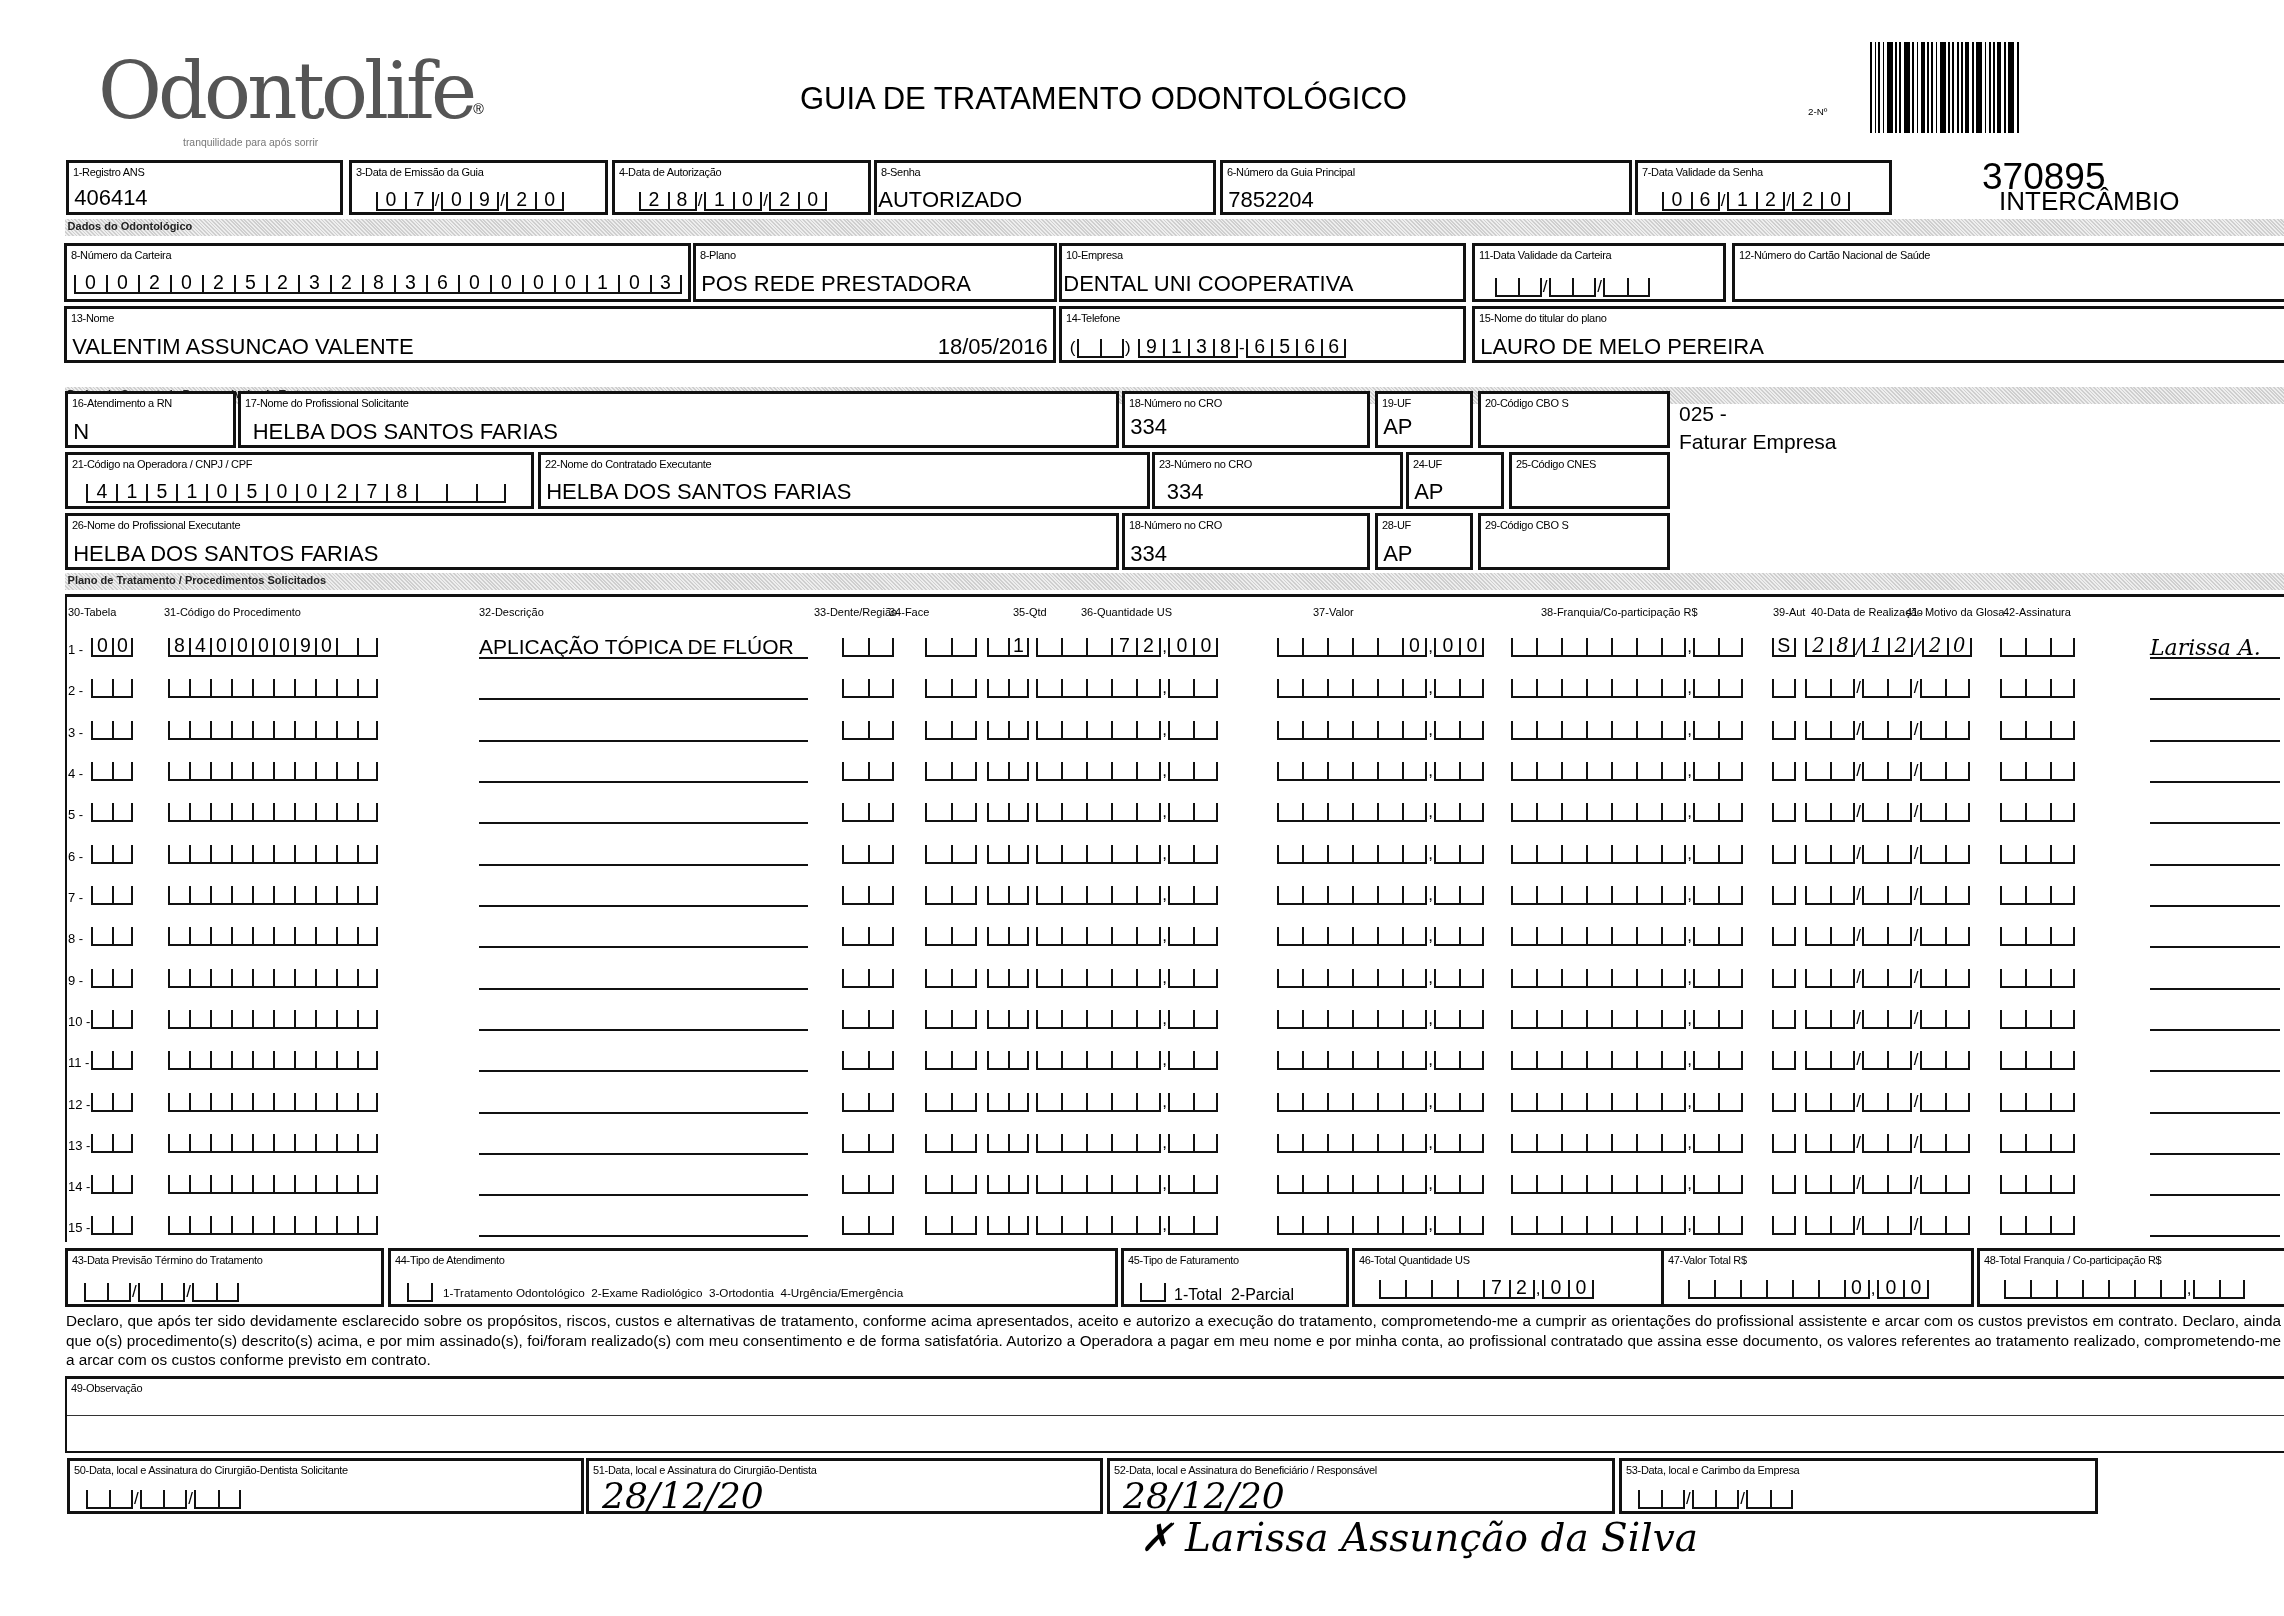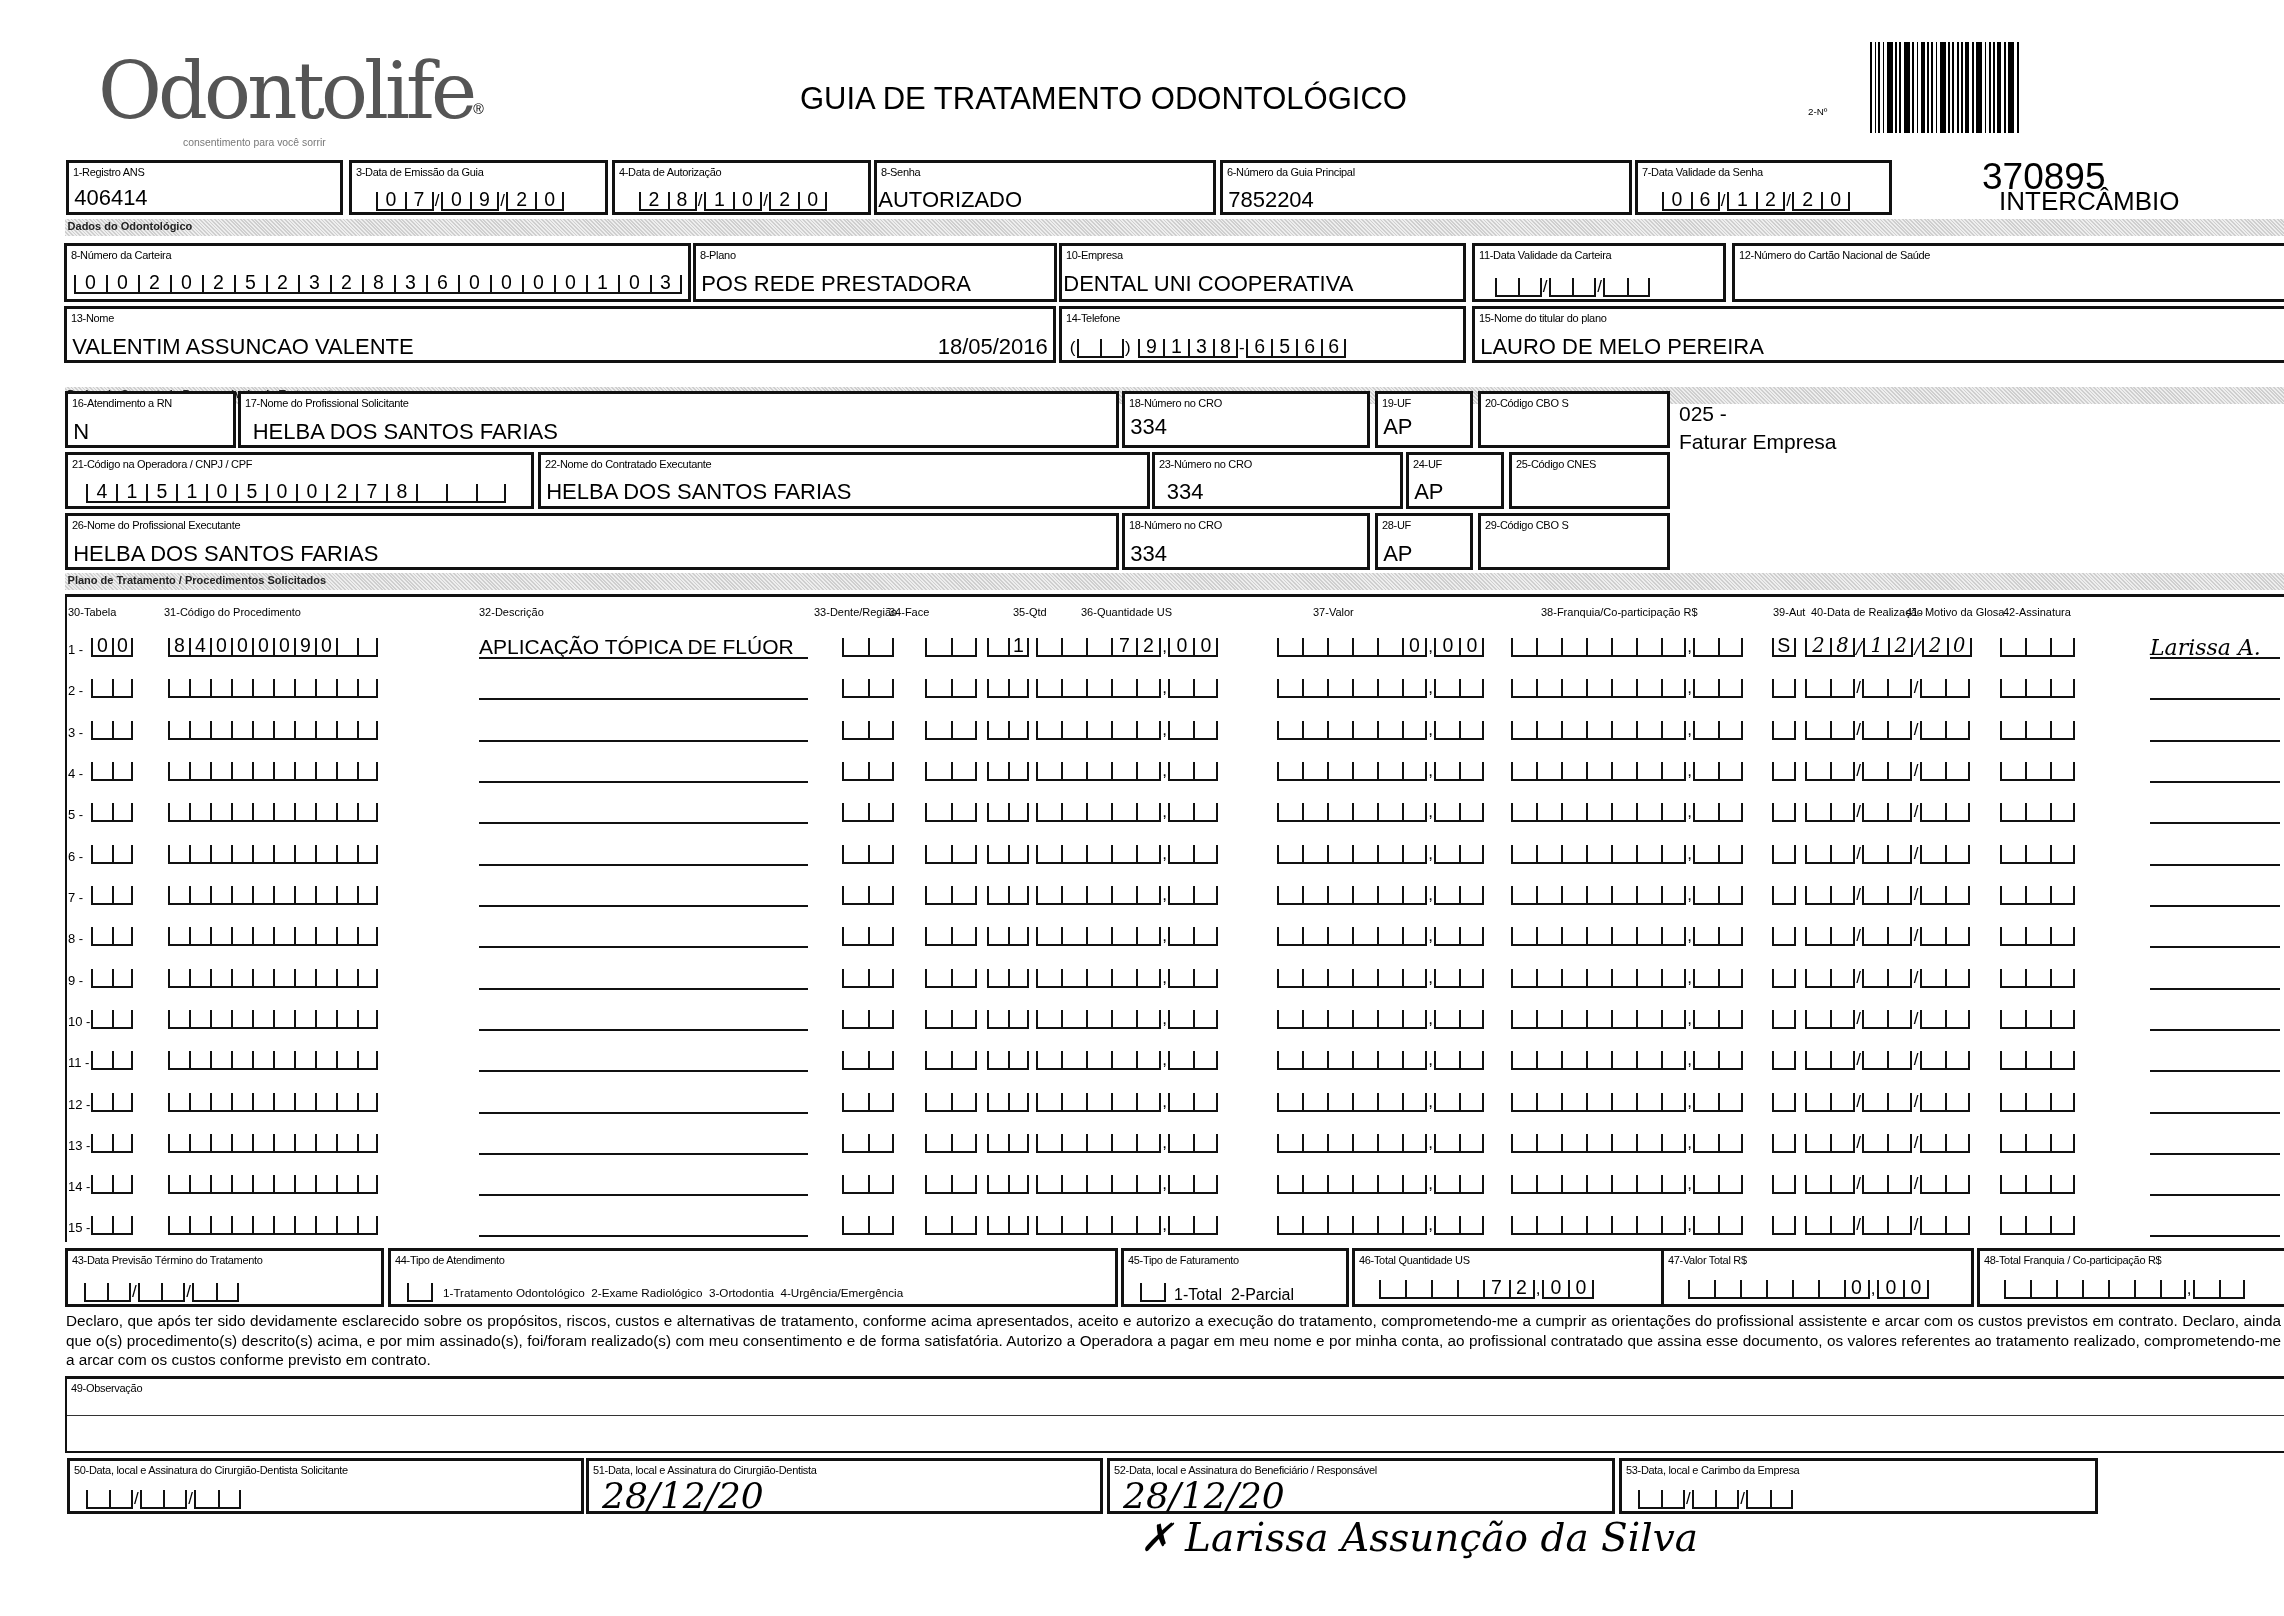--- a/index.html
+++ b/index.html
@@ -20,21 +20,21 @@
   .desc{position:absolute;font-size:21px;}
   .hand{font-family:"DejaVu Serif",serif;font-style:italic;}
   .barcode{position:absolute;display:flex;height:91px;}
   .barcode i{display:block;height:100%;background:#000;margin-right:2.6px;}
 </style>
 </head>
 <body>
 
 <div class="abs" style="left:98px;top:46px;">
   <span style="font-family:'DejaVu Serif',serif;font-size:78px;color:#555;letter-spacing:-3.9px;">Odontolife</span><sup style="font-size:14.3px;">®</sup>
-  <div style="position:absolute;left:85px;top:91px;font-size:10.4px;color:#777;white-space:nowrap;">consentimento para você sorrir</div>
+  <div style="position:absolute;left:85px;top:91px;font-size:10.4px;color:#777;white-space:nowrap;">tranquilidade para após sorrir</div>
 </div>
 <div class="abs" style="left:800px;top:81px;font-size:31px;">GUIA DE TRATAMENTO ODONTOLÓGICO</div>
 <div class="abs" style="left:1808px;top:106px;font-size:9.8px;">2-Nº</div>
 <div class="barcode" style="left:1870px;top:42px;" id="barcode">
     <i style="width: 2px;"></i>
     <i style="width: 1.3px;"></i>
     <i style="width: 2px;"></i>
     <i style="width: 1.3px;"></i>
     <i style="width: 5.9px;"></i>
     <i style="width: 1.3px;"></i>

